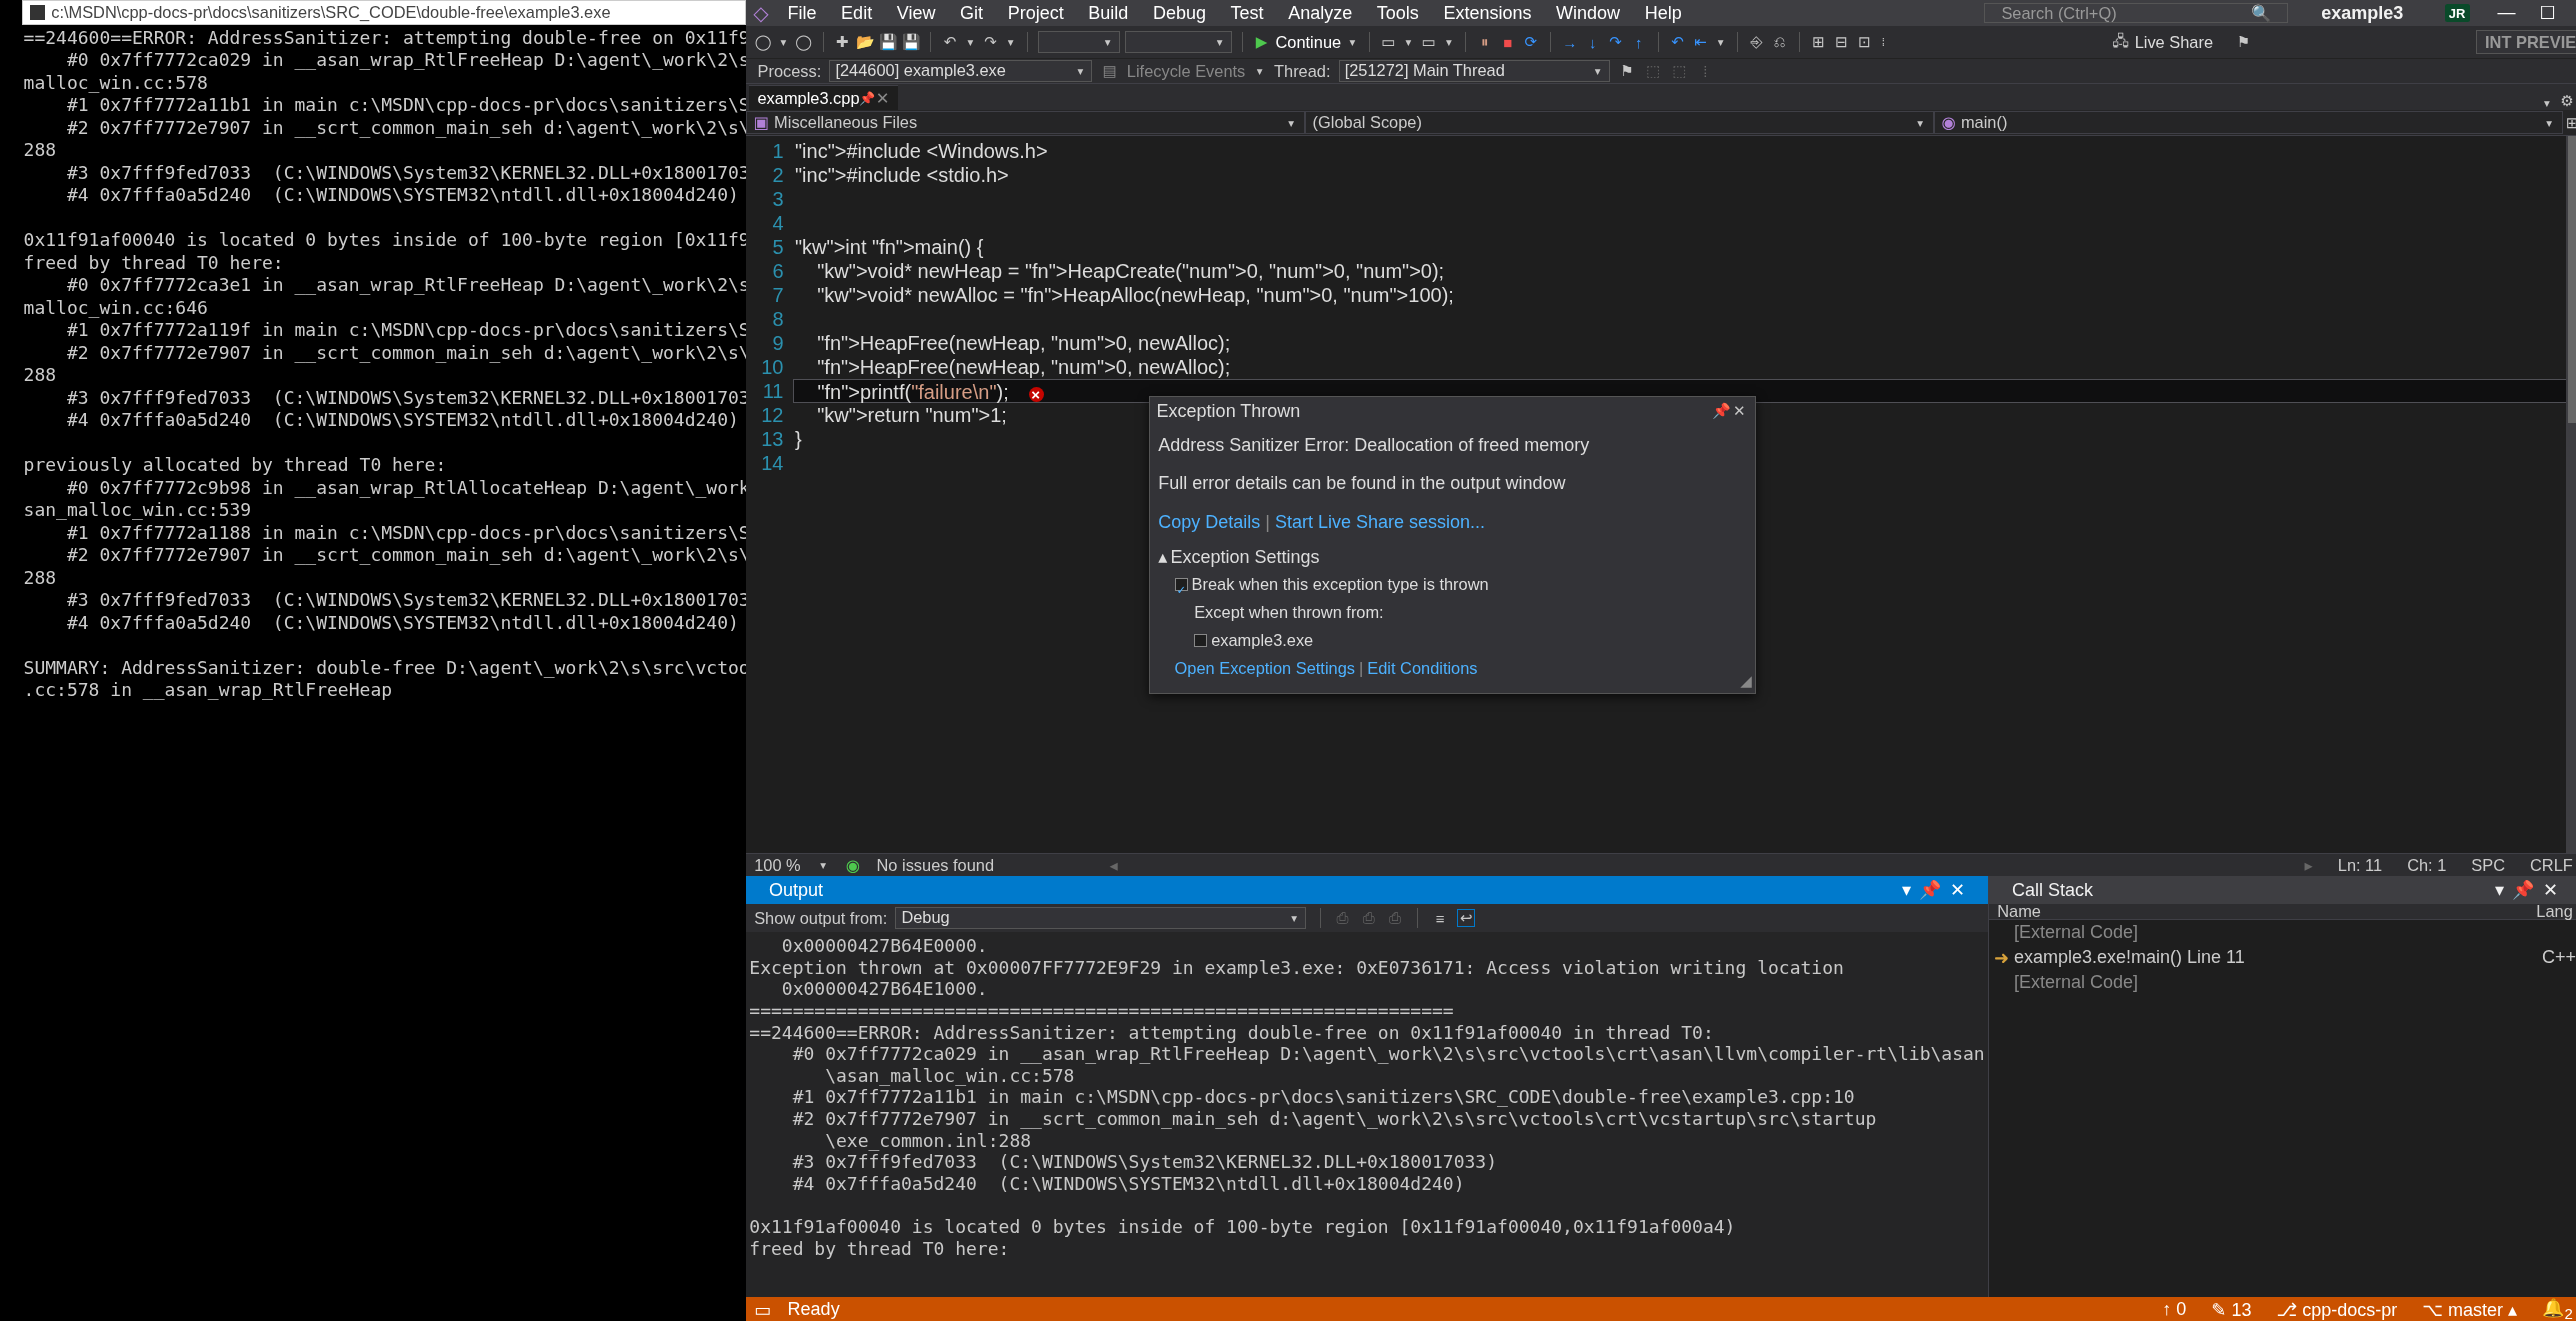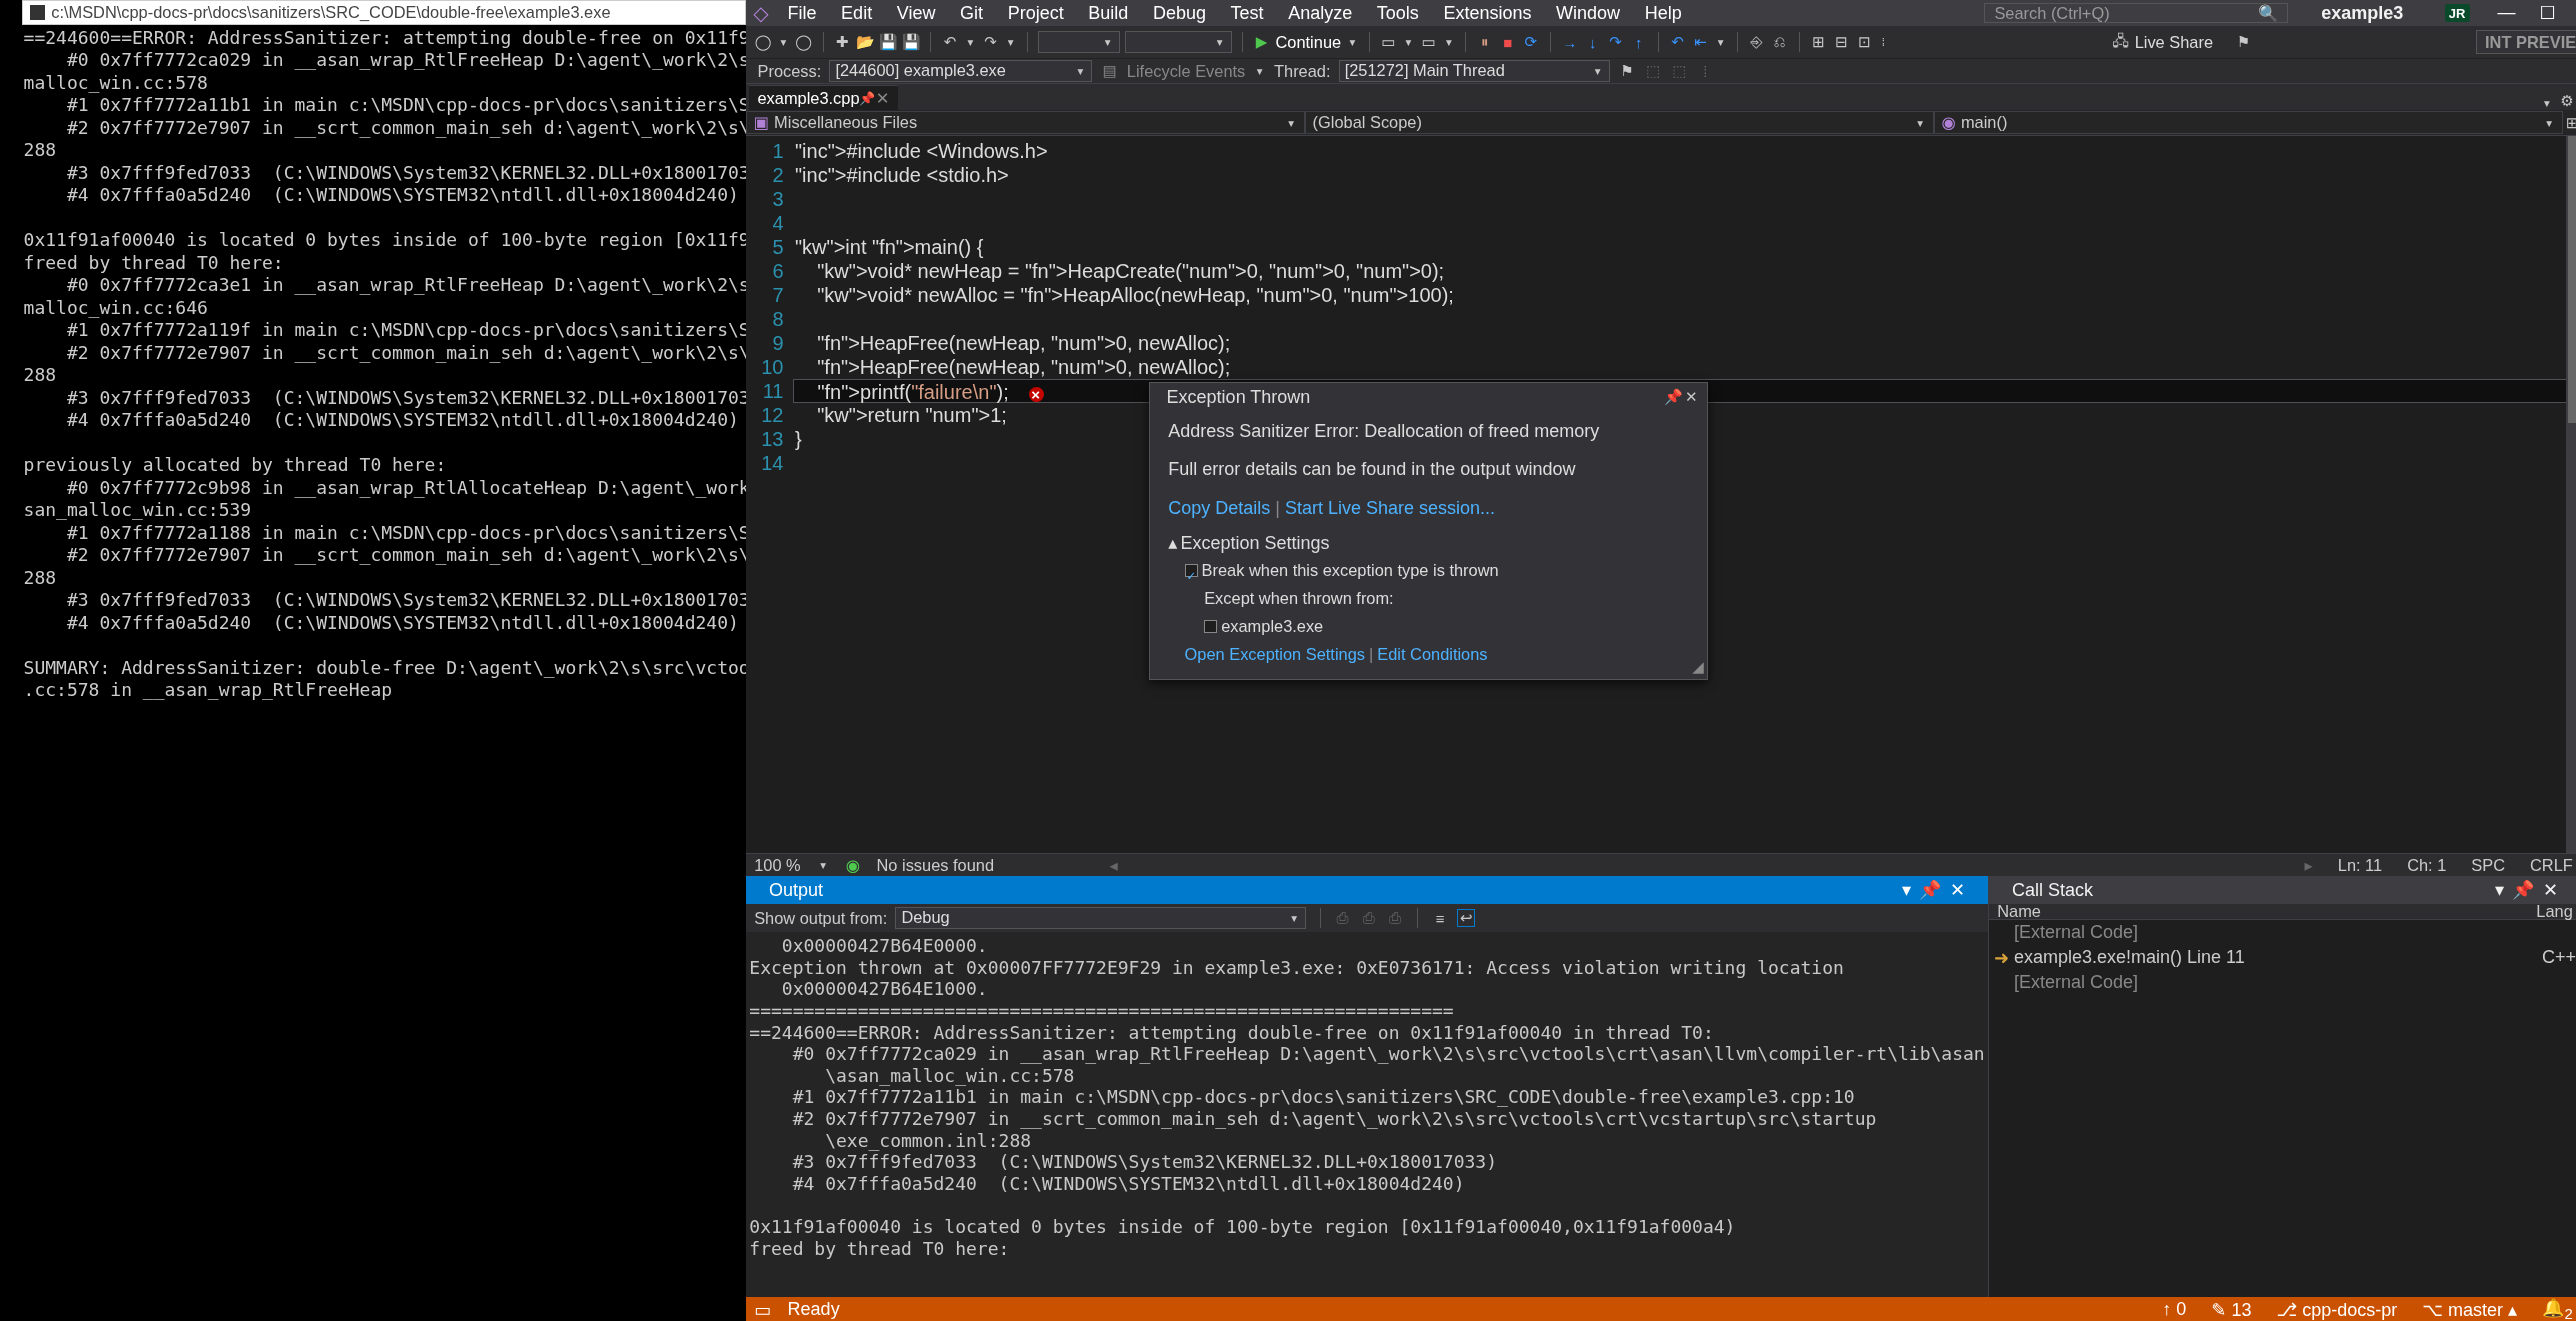--- a/index.html
+++ b/index.html
@@ -9,21 +9,21 @@
   .console { width:724px; height:100%; background:#000; display:flex; flex-direction:column;margin-left:22px; }
   .console-title { height:25px; background:#fff; display:flex; align-items:center; padding:0 6.6px; font-size:16.4px; color:#444; border:0.8px solid #ccc; }
   .console-icon { width:15px; height:15px; background:#333; margin-right:6.6px; }
   .console-body { flex:1; background:#000; color:#ccc; font-family:Consolas,monospace; font-size:18px; line-height:1.25; padding:1.6px; white-space:pre; overflow:hidden; }
   
   .vs { flex:1; display:flex; flex-direction:column; background:#2d2d30; color:#f1f1f1; }
   .vs-titlebar { height:26px; background:#3e3e42; display:flex; align-items:center; font-size:18px; }
   .vs-logo { width:30px; height:26px; display:flex; align-items:center; justify-content:center; font-size:20px; color:#b180d7; }
   .vs-menu { display:flex; gap:1.6px; }
   .vs-menu span { padding:3.3px 11.5px; color:#fff; font-size:18px; }
-  .vs-search { margin-left:auto; width:304px; height:20px; border:0.8px solid #555; background:#3e3e42; display:flex; align-items:center; padding:0 9px; font-size:16.4px; color:#999;text-align:right; }
+  .vs-search { margin-left:auto; width:304px; height:20px; border:0.8px solid #555; background:#3e3e42; display:flex; align-items:center; padding:0 16px; font-size:16.4px; color:#999;text-align:right; }
   .vs-search .mag { margin-left:auto; }
   .vs-sol { margin-left:16.4px; padding:0 16.4px; height:26px; display:flex; align-items:center; background:#3e3e42; font-weight:600; font-size:18px; }
   .vs-user { width:25px; height:18px; background:#0a4a2a; color:#fff; font-size:13px; display:flex; align-items:center; justify-content:center; border-radius:2.5px; margin-left:25px; font-weight:600; }
   .vs-winbtns { display:flex; margin-left:16.4px; }
   .vs-winbtns span { width:41px; text-align:center; font-size:18px; color:#fff; }
   
   .vs-tool { height:33px; background:#2d2d30; border-bottom:0.8px solid #222; display:flex; align-items:center; padding:0 8.2px; gap:5px; font-size:16.4px; }
   .sep { width:0.8px; height:20px; background:#555; margin:0 5px; }
   .icon { width:18px; height:18px; display:flex; align-items:center; justify-content:center; color:#c8c8c8; font-size:15px; }
   .icon.blue { color:#3794ff; }
@@ -48,21 +48,21 @@
   .code-area { display:flex; font-family:Consolas,monospace; font-size:20px; line-height:24px; position:relative; }
   .gutter { width:49px; text-align:right; color:#2b91af; padding:3.3px 11.5px 0 0; background:#1e1e1e; }
   .gutter div { height:24px; }
   .code { flex:1; padding-top:3.3px; white-space:pre; color:#dcdcdc; position:relative; }
   .code .str { color:#d69d85; }
   .code .line { height:24px; }
   .code .hl { background:#0f0f10; border:0.8px solid #4f4f55; margin-left:-1.6px; padding-left:0.8px; }
   .err-glyph { display:inline-block; width:15px; height:15px; background:#c50500; border-radius:50%; vertical-align:middle; margin-left:20px; position:relative; }
   .err-glyph::after{content:"×";position:absolute;left:2.5px;top:-3.3px;color:#fff;font-size:15px;font-weight:bold;}
   
-  .exc-pop { position:absolute; left:403px; top:246px; width:559px; background:#333337; border:0.8px solid #555; box-shadow:0 3.3px 10px rgba(0,0,0,.7); font-size:18px; color:#ddd; z-index:20;padding-left:10px; }
+  .exc-pop { position:absolute; left:403px; top:260px; width:607px; background:#333337; border:0.8px solid #555; box-shadow:0 3.3px 10px rgba(0,0,0,.7); font-size:18px; color:#ddd; z-index:20; }
   .exc-head { height:28px; display:flex; align-items:center; padding:0 6.6px; background:#333337; }
   .exc-head .pin{ margin-left:auto; }
   .exc-body { padding:6.6px 8.2px 11.5px 8.2px; font-size:18px; line-height:1.5; }
   .exc-link { color:#4db2ff; }
   .exc-set { margin-top:8.2px; }
   .exc-set .row { display:flex; align-items:center; gap:4px; font-size:16.4px; padding:1.6px 0 1.6px 16.4px; }
   .exc-set .hdr { display:flex; align-items:center; gap:3.3px; font-size:18px; }
   .grip { position:absolute; right:3.3px; bottom:3.3px; font-size:15px; color:#888; }
   
   .ed-status { height:23px; background:#2d2d30; border-top:0.8px solid #3f3f46; display:flex; align-items:center; padding:0 8.2px; font-size:16.4px; color:#ccc; gap:16.4px; }

